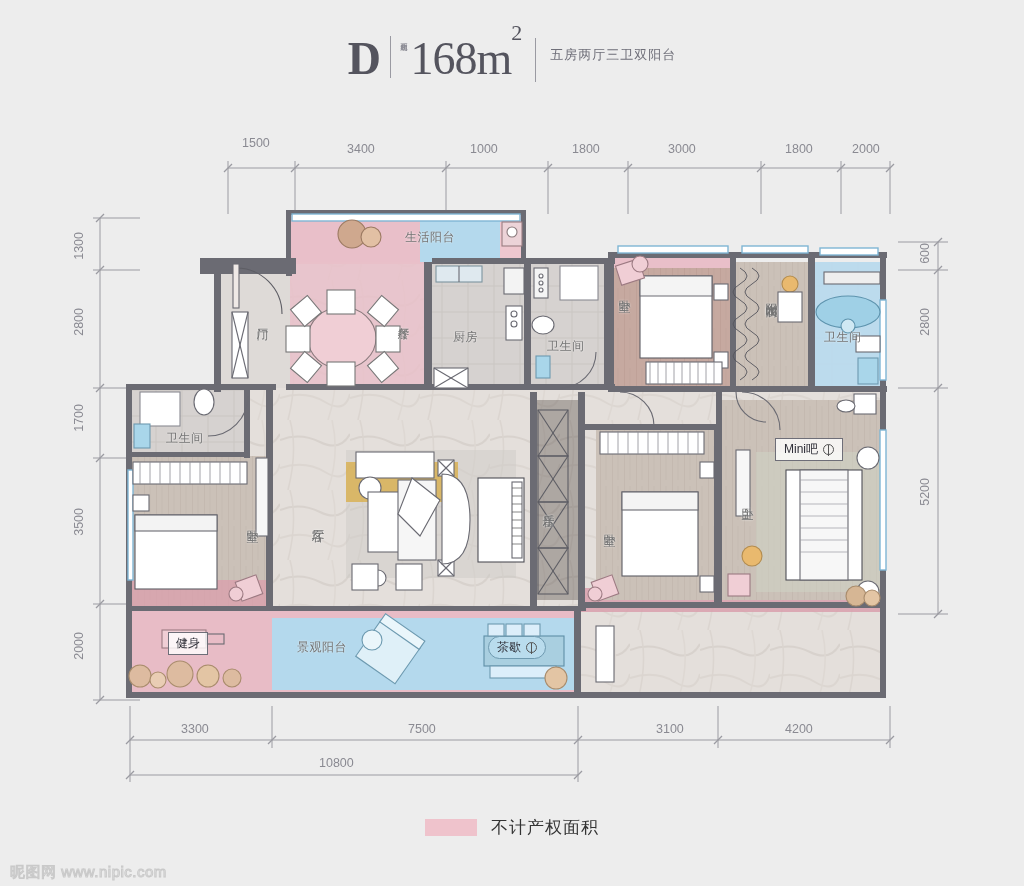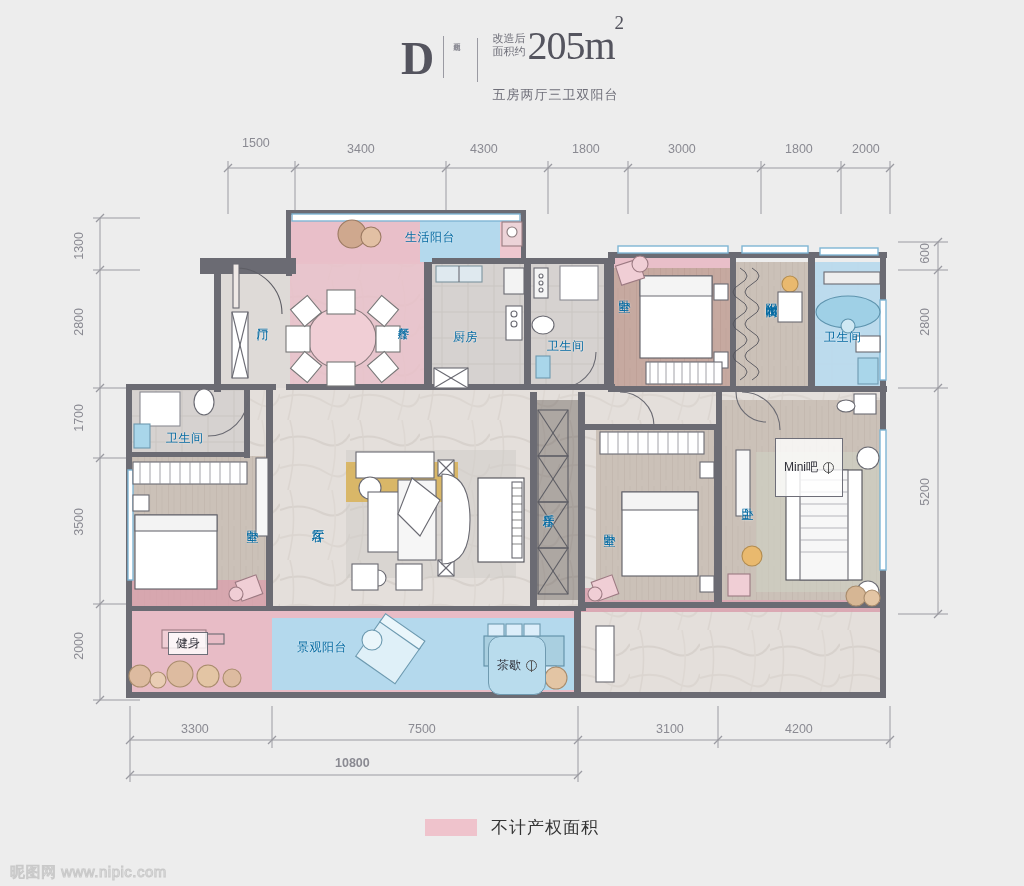--- a/index.html
+++ b/index.html
@@ -59,30 +59,30 @@
 
   
   .dimlabel{
     position:absolute; font-size:12.5px; color:#8a8a92;
     font-family:"Liberation Sans",sans-serif; white-space:nowrap;
   }
   .dimlabel.vert{ writing-mode:vertical-rl; transform:rotate(180deg); }
 
   
   .rlabel{
-    position:absolute; color:#0369a1; font-size:12px; line-height:1.12;
+    position:absolute; color:#737373; font-size:12px; line-height:1.12;
     letter-spacing:.5px; white-space:nowrap; font-family:"Liberation Sans",sans-serif;
     text-shadow:0 0 2px rgba(255,255,255,.85);
   }
   .rlabel.v{ writing-mode:vertical-rl; text-orientation:upright; }
   .rlabel.big{ font-size:13px; }
 
   .tagbox{
     position:absolute; border:1.3px solid #6e6e78; background:rgba(255,255,255,.80);
-    font-size:12px; color:#2f2f38; padding:20px 8px; white-space:nowrap;
+    font-size:12px; color:#2f2f38; padding:2px 8px; white-space:nowrap;
     display:flex; align-items:center; gap:5px;
   }
   .tagbox.blue{ background:#b9dced; border-color:#6f9ab0; }
   .tagdot{ width:11px;height:11px;border:1.2px solid #555; border-radius:50%;
            display:inline-block; position:relative; }
   .tagdot:after{content:"";position:absolute;left:4px;top:0;width:1.2px;height:11px;background:#555;}
 
   
   #legend{
     position:absolute; left:0; top:816px; width:1024px;
@@ -106,28 +106,23 @@
     color:#f2f2f2; font-size:10.5px; padding:4px 6px 0 10px; white-space:nowrap;
   }
 </style>
 </head>
 <body>
 
 <div id="title-block">
   <span class="t-letter">D</span>
   <span class="t-divider"></span>
   <span class="t-microvert">建筑面积约</span>
+  <span class="t-area"><span>168m</span><sup>2</sup></span>
   <span class="t-bigdiv"></span>
   <span class="t-right">
-    <span class="t-right-top">
-      <span class="t-prefix">
-        <span>改造后</span><br><span>面积约</span>
-      </span>
-      <span class="t-area2"><span>205m</span><sup>2</sup></span>
-    </span>
     <span class="t-sub">五房两厅三卫双阳台</span>
   </span>
 </div>
 
 <div id="plan">
 <svg width="1024" height="886" viewBox="0 0 1024 886">
   <defs>
     <pattern id="marble" width="70" height="70" patternUnits="userSpaceOnUse">
       <rect width="70" height="70" fill="#e4dfdb"></rect>
       <path d="M0 20 Q 20 12 40 22 T 70 14" stroke="#d8d2cd" stroke-width="2" fill="none"></path>
@@ -581,41 +576,41 @@
   <g fill="none" stroke="#6a6a72" stroke-width="1.1">
     <path d="M620 392 A34 34 0 0 1 654 426"></path>
     <path d="M736 392 A30 30 0 0 0 766 422"></path>
     <path d="M742 392 A38 38 0 0 1 780 430"></path>
   </g>
 </svg>
 
 
 <div class="dimlabel" style="left:242px; top:136px;text-align:right;">1500</div>
 <div class="dimlabel" style="left:347px; top:142px;">3400</div>
-<div class="dimlabel" style="left:470px; top:142px;">4300</div>
+<div class="dimlabel" style="left:470px; top:142px;">1000</div>
 <div class="dimlabel" style="left:572px; top:142px;">1800</div>
 <div class="dimlabel" style="left:668px; top:142px;">3000</div>
 <div class="dimlabel" style="left:785px; top:142px;">1800</div>
 <div class="dimlabel" style="left:852px; top:142px;">2000</div>
 
 <div class="dimlabel vert" style="left:72px; top:232px;">1300</div>
 <div class="dimlabel vert" style="left:72px; top:308px;">2800</div>
 <div class="dimlabel vert" style="left:72px; top:404px;">1700</div>
 <div class="dimlabel vert" style="left:72px; top:508px;">3500</div>
 <div class="dimlabel vert" style="left:72px; top:632px;">2000</div>
 
 <div class="dimlabel vert" style="left:918px; top:243px;">600</div>
 <div class="dimlabel vert" style="left:918px; top:308px;">2800</div>
 <div class="dimlabel vert" style="left:918px; top:478px;">5200</div>
 
 <div class="dimlabel" style="left:181px; top:722px;">3300</div>
 <div class="dimlabel" style="left:408px; top:722px;">7500</div>
 <div class="dimlabel" style="left:656px; top:722px;">3100</div>
 <div class="dimlabel" style="left:785px; top:722px;">4200</div>
-<div class="dimlabel" style="left:335px; top:756px;font-weight:bold;">10800</div>
+<div class="dimlabel" style="left:319px; top:756px;">10800</div>
 
 
 <div class="rlabel" style="left:405px; top:231px;">生活阳台</div>
 <div class="rlabel v" style="left:255px; top:318px;">门厅</div>
 <div class="rlabel v" style="left:396px; top:318px;">餐厅</div>
 <div class="rlabel" style="left:453px; top:331px;">厨房</div>
 <div class="rlabel" style="left:547px; top:340px;">卫生间</div>
 <div class="rlabel v" style="left:617px; top:290px;">卧室</div>
 <div class="rlabel v" style="left:764px; top:294px;">阳光衣帽间</div>
 <div class="rlabel" style="left:824px; top:331px;">卫生间</div>

